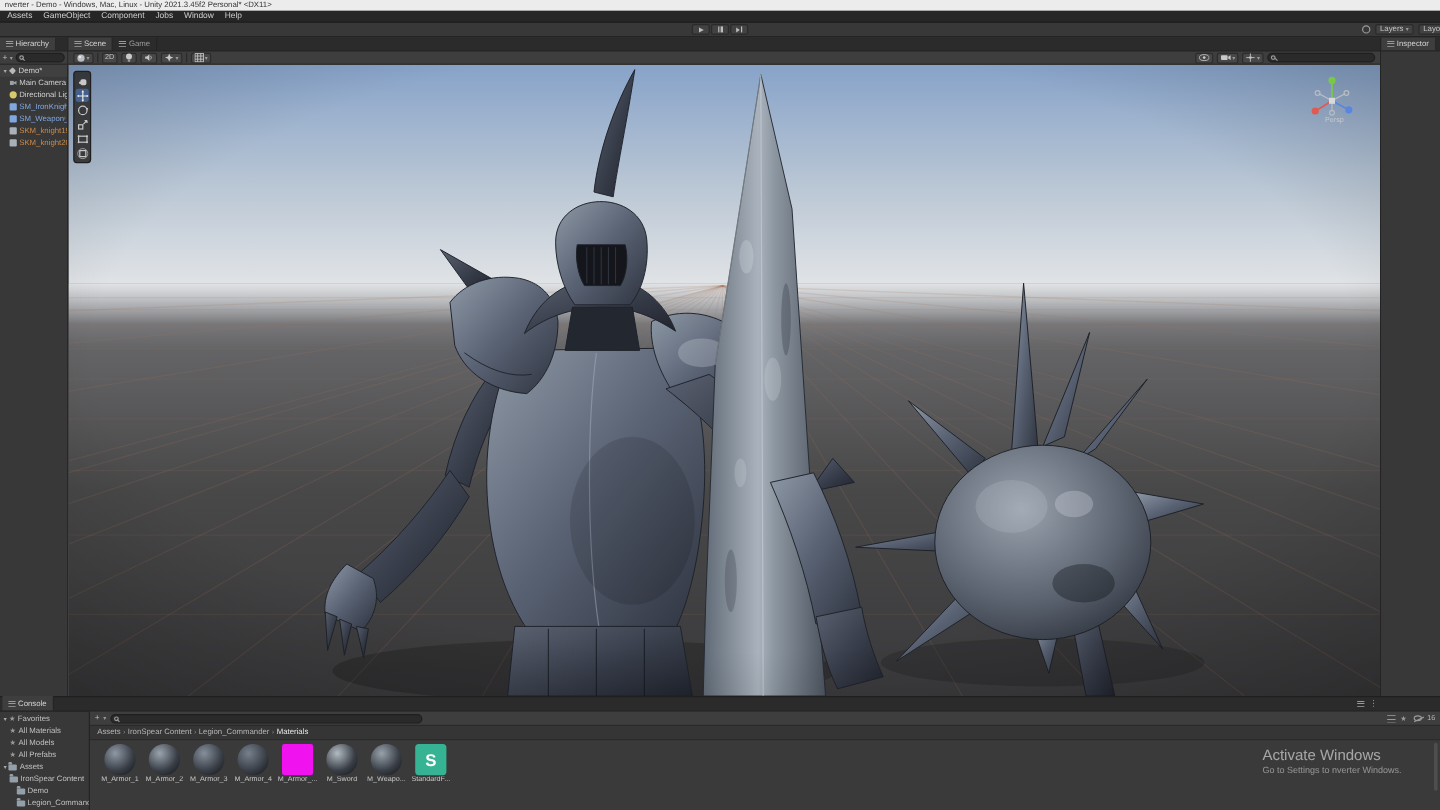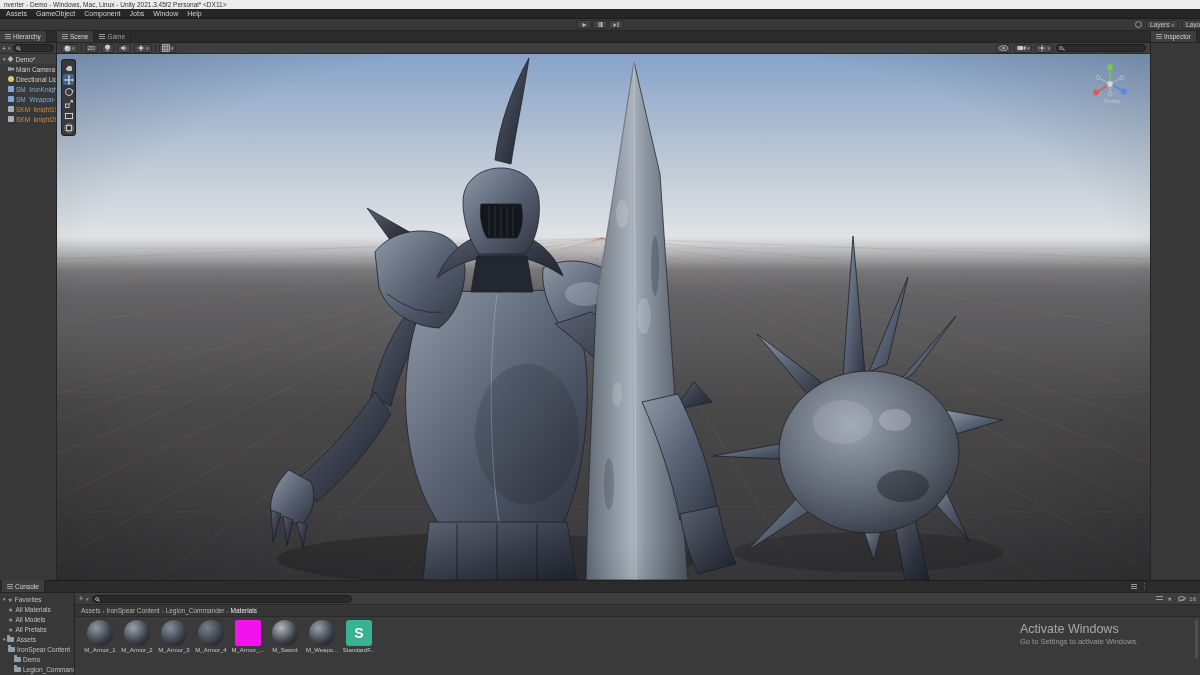--- a/index.html
+++ b/index.html
@@ -125,21 +125,21 @@
     background:radial-gradient(circle at 35% 30%, var(--tint,#8e98a4), #3a3f47 58%, #14161a 95%); }
   .thumb[data-type="flat"] { background:var(--tint,#f013ef); border-radius:2px; }
   .thumb[data-type="substance"] { background:var(--tint,#35b392); border-radius:3px;
     display:flex; align-items:center; justify-content:center; color:#fff; font-size:14px; font-weight:bold;}
   .mat-name { font-size:6px; color:#c8c8c8; max-width:34px; overflow:hidden;
     text-overflow:ellipsis; white-space:nowrap; }
   .proj-scrollbar { position:absolute; right:2px; top:26px; width:3px; height:40px;
     background:#4e4e4e; border-radius:2px; }
 
   
-  .watermark { position:absolute; left:1020px; top:622px; z-index:50; pointer-events:none; }
+  .watermark { position:absolute; left:1052px; top:622px; z-index:50; pointer-events:none; }
   .wm1 { font-size:12.5px; color:rgba(255,255,255,0.55); }
   .wm2 { font-size:7.5px; color:rgba(255,255,255,0.45); margin-top:1px; }
 
   svg { display:block; }
 </style>
 </head>
 <body>
 
 <div class="root">
 
@@ -651,16 +651,16 @@
             </div>
           <div class="mat-name">StandardF...</div>
         </div>
       </div>
       <div class="proj-scrollbar"></div>
     </div>
   </div>
 
   <div class="watermark">
     <div class="wm1">Activate Windows</div>
-    <div class="wm2">Go to Settings to activate Windows.</div>
+    <div class="wm2">Go to Settings to nverter Windows.</div>
   </div>
 
 </div>
 
 </body></html>

